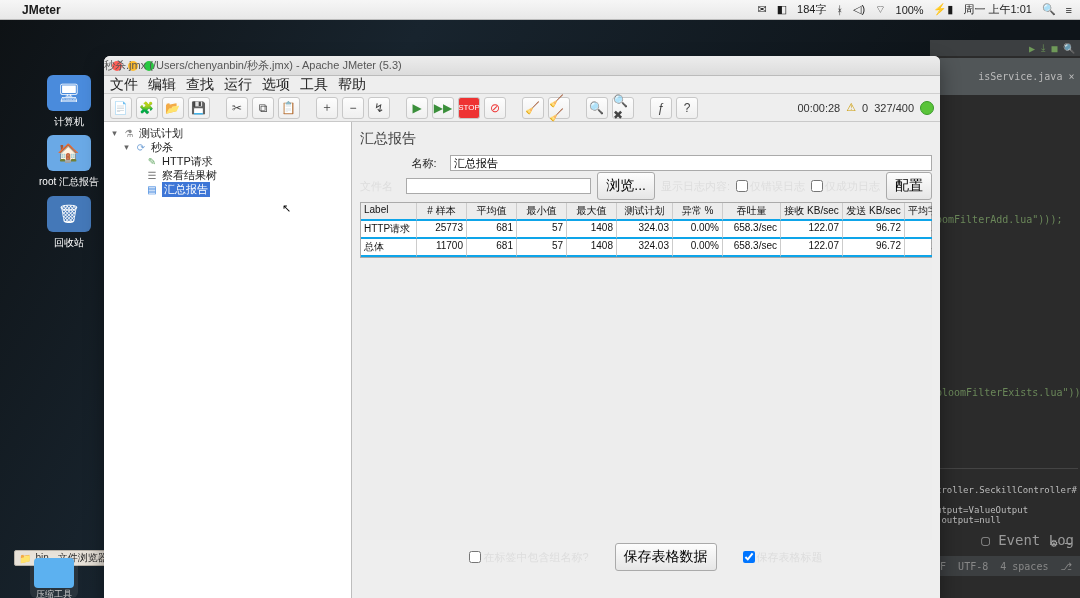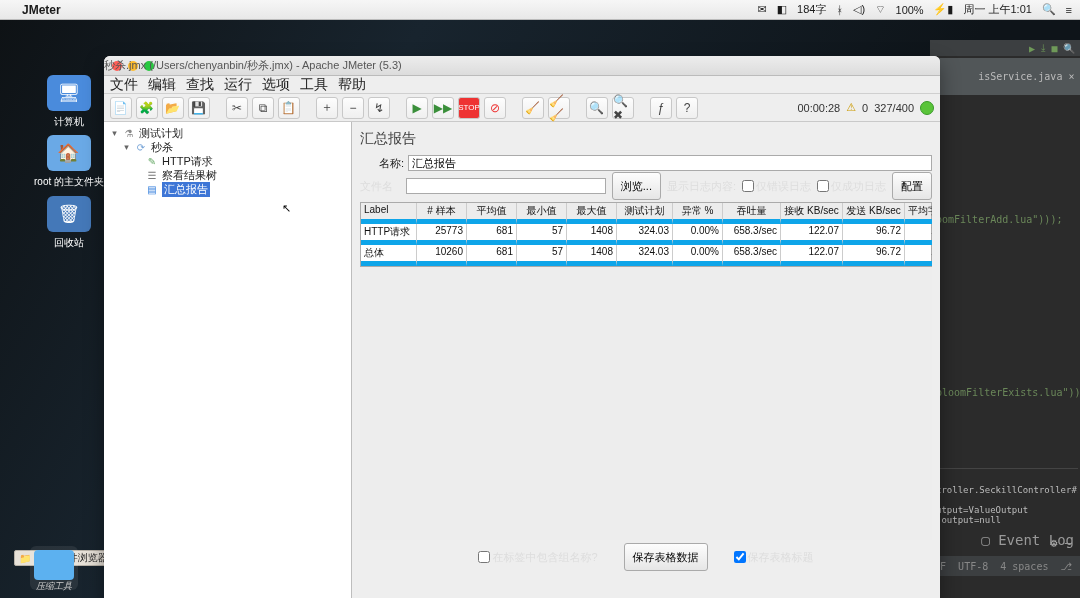--- a/index.html
+++ b/index.html
@@ -240,37 +240,37 @@
       padding-bottom: 2px;
     }
     .form-row {
       display:flex;
       align-items:center;
       gap: 4px;
       font-size: 11px;
       color:#222;
       height: 18px;
     }
-    .form-row label { width: 44px; text-align:right; }
+    .form-row label { width: 44px; text-align:center;margin-left:42px; }
     .form-row input[type="text"] {
       flex:1;
       height: 16px;
       border: 1px solid #aaa;
       background:#fff;
       font-size:11px;
       padding: 0 3px;
     }
     .fieldset-title { font-size:11px; color:#222; margin-top:2px;}
     .file-row { display:flex; align-items:center; gap:6px; font-size:11px; height:20px;}
     .file-row .fname { width:40px;}
     .file-row input[type="text"] { flex:1; height:16px; border:1px solid #aaa;}
     .sm-btn {
       height:28px;
       padding: 4px 8px;
-      font-size:11px;
+      font-size:14px;
       background: linear-gradient(#fdfdfd,#e6e6e6);
       border: 1px solid #aaa;
       border-radius:3px;
     }
     .chk { font-size:11px; display:inline-flex; align-items:center; gap:2px;}
     .chk input { width:12px;height:12px;}
 
     .data-table {
       margin-top: 2px;
       border: 1px solid #aaa;
@@ -278,21 +278,21 @@
       color:#111;
       background:#fff;
     }
     .data-table .thead, .data-table .trow {
       display:grid;
       grid-template-columns: 56px 50px 50px 50px 50px 56px 50px 58px 62px 62px 55px;
     }
     .data-table .thead { background: #ececec; }
     .data-table .th, .data-table .td {
       border-right:1px solid #ccc;
-      border-bottom:5px solid #0ea5e9;
+      border-bottom:2px solid #0ea5e9;
       padding: 1px 3px;
       text-align:right;
       white-space:nowrap;
       overflow:hidden;
     }
     .data-table .th { text-align:center; }
     .data-table .td.first, .data-table .th.first { text-align:left;}
     .table-area {
       height: 340px;
       background:#ededed;
@@ -320,26 +320,25 @@
       font-size:10px;
       color:#222;
       display:flex;
       align-items:center;
       padding-left:4px;
       gap:4px;
     }
     .dock {
       position:absolute;
       left: 30px;
-      bottom: 8px;
+      bottom: 0;
       width: 48px;
       height: 44px;
       background: rgba(255,255,255,.08);
       border-radius:6px;
-      font-style:italic;
     }
     .dock .dico {
       width:40px;height:30px;
       background:#5cb1f0;
       border-radius:4px;
       margin:4px auto 0;
     }
     .dock .dlbl { text-align:center; font-size:9px;color:#ccc;}
     .opt-text { color:#888;}
   </style>
@@ -403,21 +402,21 @@
       <span>4712:1  LF  UTF-8  4 spaces  ⎇</span>
     </div>
   </div>
 
   <div class="desktop-icon" style="top:55px;left:34px">
     <div class="ic">🖥</div>
     <span>计算机</span>
   </div>
   <div class="desktop-icon" style="top:115px;left:34px">
     <div class="ic folder">🏠</div>
-    <span>root 的主文件夹</span>
+    <span>root 汇总报告</span>
   </div>
   <div class="desktop-icon" style="top:176px;left:34px">
     <div class="ic trash">🗑</div>
     <span>回收站</span>
   </div>
 
   <div class="taskbar-item">
     <span>📁</span>
     <span>bin - 文件浏览器</span>
   </div>
@@ -555,21 +554,21 @@
               <div class="td">1408</div>
               <div class="td">324.03</div>
               <div class="td">0.00%</div>
               <div class="td">658.3/sec</div>
               <div class="td">122.07</div>
               <div class="td">96.72</div>
               <div class="td">189.9</div>
             </div>
             <div class="trow">
               <div class="td first">总体</div>
-              <div class="td">10260</div>
+              <div class="td">11700</div>
               <div class="td">681</div>
               <div class="td">57</div>
               <div class="td">1408</div>
               <div class="td">324.03</div>
               <div class="td">0.00%</div>
               <div class="td">658.3/sec</div>
               <div class="td">122.07</div>
               <div class="td">96.72</div>
               <div class="td">189.9</div>
             </div>

